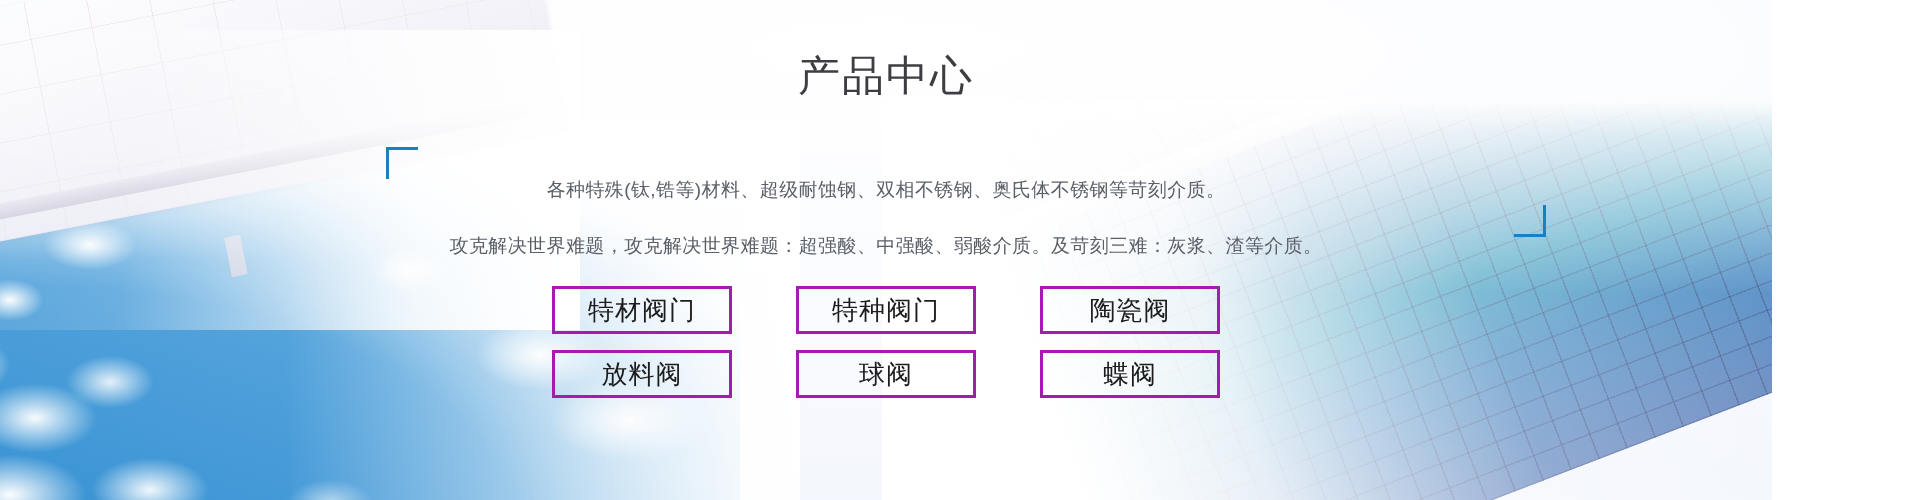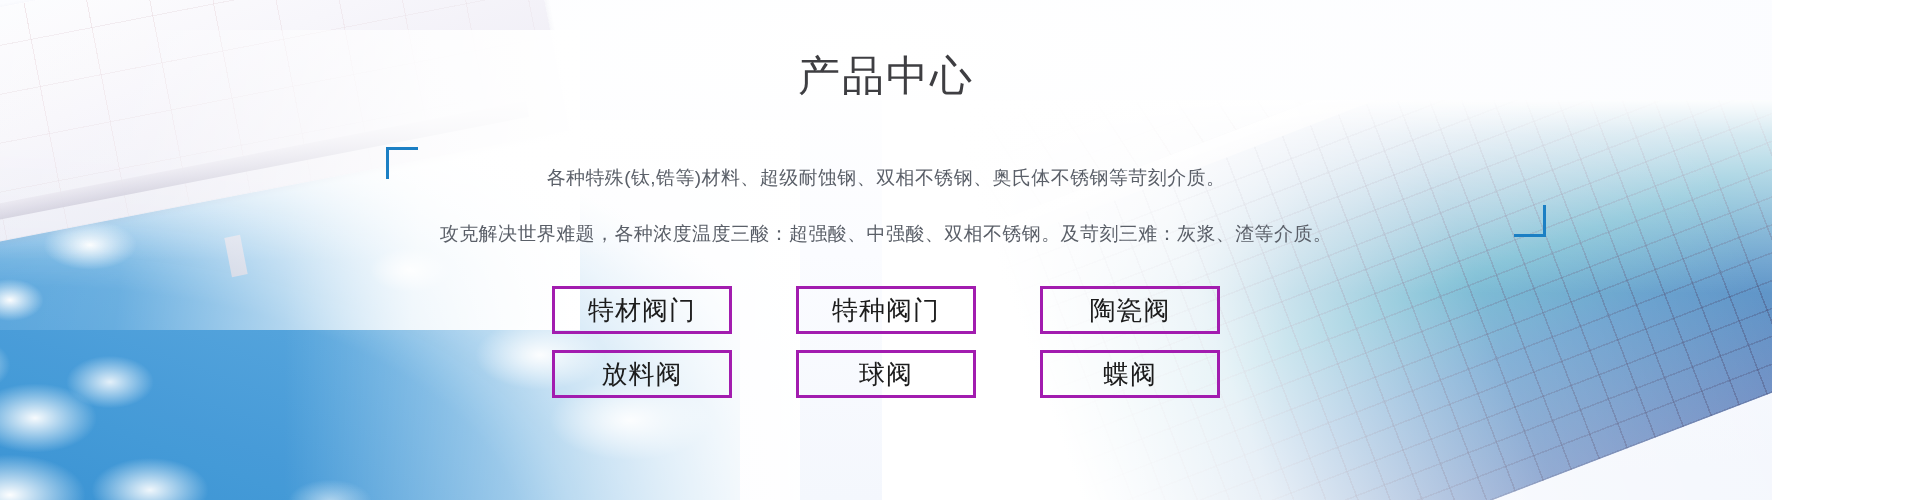--- a/index.html
+++ b/index.html
@@ -197,21 +197,21 @@
     text-align: center;
     font-size: 42px;
     line-height: 1.35;
     letter-spacing: 2px;
     color: #3e3e42;
     font-weight: 400;
   }
 
   .desc-block {
     position: absolute;
-    left: 0; right: 0; top: 150px;
+    left: 0; right: 0; top: 162px;
     text-align: center;
   }
   .desc-line {
     font-size: 19px;
     line-height: 56px;
     color: #5a5f68;
     letter-spacing: .4px;
     white-space: nowrap;
   }
 
@@ -279,21 +279,21 @@
 
   <div id="content">
 
     <h1 class="page-title">产品中心</h1>
 
     <div class="bracket bracket-tl"></div>
     <div class="bracket bracket-br"></div>
 
     <div class="desc-block">
       <p class="desc-line">各种特殊(钛,锆等)材料、超级耐蚀钢、双相不锈钢、奥氏体不锈钢等苛刻介质。</p>
-      <p class="desc-line">攻克解决世界难题，各种浓度温度三酸：超强酸、中强酸、双相不锈钢。及苛刻三难：灰浆、渣等介质。</p>
+      <p class="desc-line">攻克解决世界难题，攻克解决世界难题：超强酸、中强酸、弱酸介质。及苛刻三难：灰浆、渣等介质。</p>
     </div>
 
     <div class="cat-rows">
 
       <div class="cat-row">
         <button class="cat-btn">特材阀门</button>
         <button class="cat-btn">特种阀门</button>
         <button class="cat-btn">陶瓷阀</button>
       </div>
 

